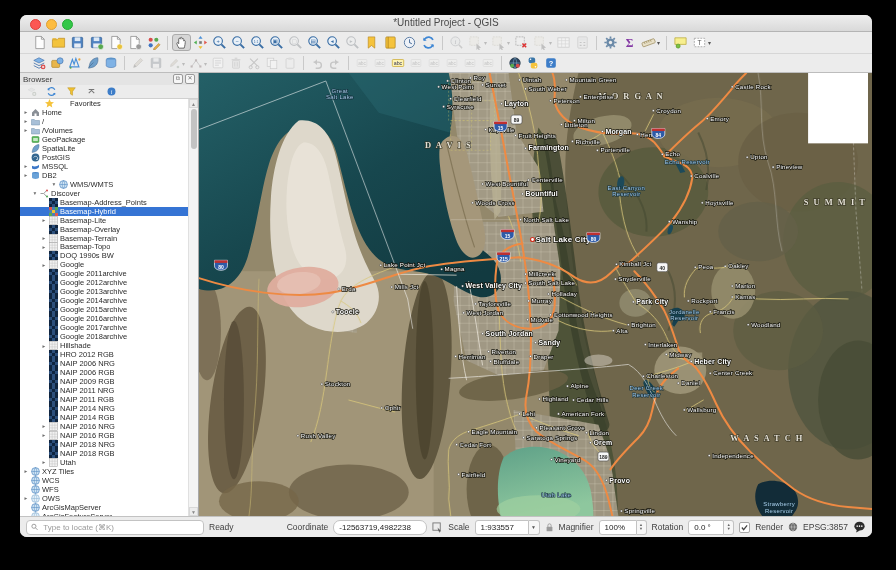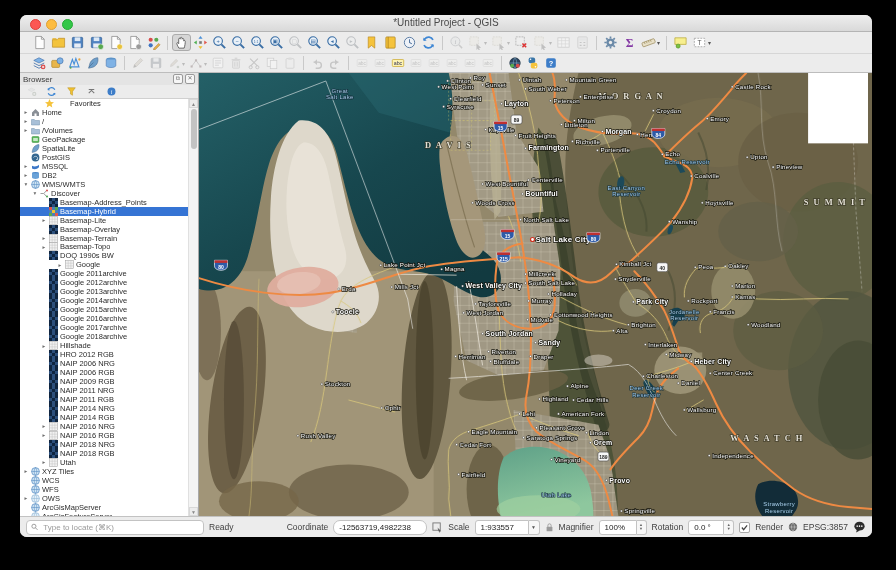--- a/index.html
+++ b/index.html
@@ -620,21 +620,21 @@
           <div class="trow" style="padding-left: 2px;">
             <span class="arr">▸</span>
             <span class="tic">
               <svg width="9" height="9" viewBox="0 0 9 9">
                 <ellipse cx="4.5" cy="2.3" rx="3.5" ry="1.3" fill="#4a86c8"></ellipse>
                 <path d="M1 2.3v4.2c0 .8 1.6 1.4 3.5 1.4S8 7.3 8 6.5V2.3" fill="#6aa2d8"></path>
               </svg>
             </span>
             <span class="lbl">DB2</span>
           </div>
-          <div class="trow" style="padding-left: 2px;">
+          <div class="trow" style="padding-left: 2px; margin-left: 28px;">
             <span class="arr">▾</span>
             <span class="tic">
               <svg width="9" height="9" viewBox="0 0 9 9">
                 <circle cx="4.5" cy="4.5" r="3.9" fill="#cfe4f4" stroke="#3c78b8" stroke-width=".6"></circle>
                 <path d="M.6 4.5h7.8M4.5.6c1.8 1.9 1.8 5.9 0 7.8M4.5.6c-1.8 1.9-1.8 5.9 0 7.8" stroke="#3c78b8" stroke-width=".45" fill="none"></path>
               </svg>
             </span>
             <span class="lbl">WMS/WMTS</span>
           </div>
           <div class="trow" style="padding-left: 11px;">
@@ -727,21 +727,21 @@
                 <rect width="9" height="9" fill="#2c4f7c"></rect>
                 <rect width="3" height="3" fill="#0f2540"></rect>
                 <rect x="6" width="3" height="3" fill="#0f2540"></rect>
                 <rect x="3" y="3" width="3" height="3" fill="#0f2540"></rect>
                 <rect y="6" width="3" height="3" fill="#0f2540"></rect>
                 <rect x="6" y="6" width="3" height="3" fill="#0f2540"></rect>
               </svg>
             </span>
             <span class="lbl">DOQ 1990s BW</span>
           </div>
-          <div class="trow" style="padding-left: 20px; margin-left: 16px;">
+          <div class="trow" style="padding-left: 20px;">
             <span class="arr">▸</span>
             <span class="tic">
               <svg width="9" height="9" viewBox="0 0 9 9">
                 <rect x=".5" y=".5" width="8" height="8" fill="#f2f2f2" stroke="#999" stroke-width=".5"></rect>
                 <path d="M3.2.5v8M5.9.5v8M.5 3.2h8M.5 5.9h8" stroke="#bbb" stroke-width=".45"></path>
               </svg>
             </span>
             <span class="lbl">Google</span>
           </div>
           <div class="trow" style="padding-left: 20px;">

